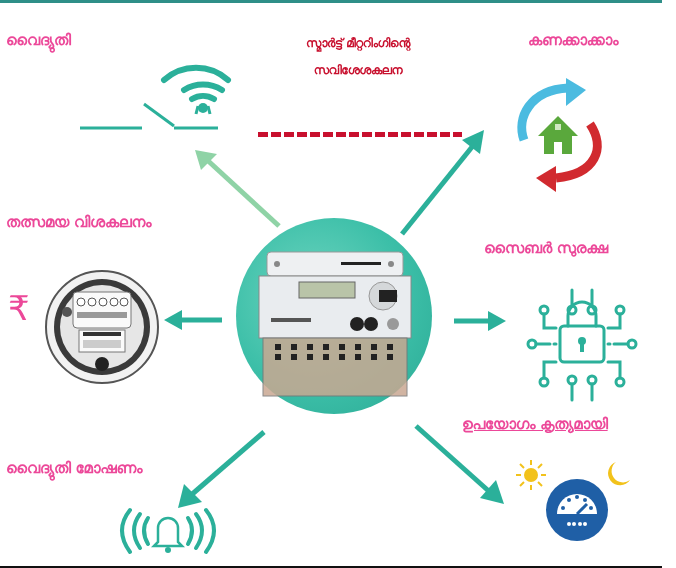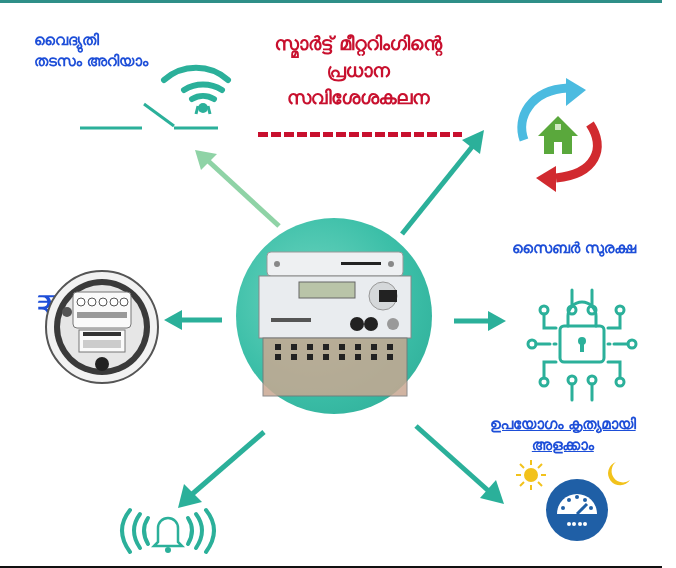--- a/index.html
+++ b/index.html
@@ -1,79 +1,79 @@
 <!DOCTYPE html>
 <html><head>
 <meta charset="utf-8">
 <style>
   html, body { margin: 0; padding: 0; background: #ffffff; }
   body { width: 676px; height: 568px; position: relative; overflow: hidden;
          font-family: "DejaVu Sans", "Liberation Sans", sans-serif; }
   .top-rule { position: absolute; left: 0; top: 0; width: 662px; height: 3px; background: #2f8f88; }
   .bottom-rule { position: absolute; left: 0; top: 566px; width: 662px; height: 2px; background: #111; }
-  .label { position: absolute; font-weight: bold; color: #1d4ed8; font-size: 15px; line-height: 21px; letter-spacing: -0.3px; margin-left: 28px; }
+  .label { position: absolute; font-weight: bold; color: #ec4899; font-size: 15px; line-height: 21px; letter-spacing: -0.3px; }
   .title { position: absolute; left: 246px; top: 30px; width: 224px; text-align: center; color: #c8102e;
-           font-weight: bold; font-size: 19px; line-height: 27px; letter-spacing: -0.5px; }
+           font-weight: bold; font-size: 12px; line-height: 27px; letter-spacing: -0.5px; }
   .title-dash { position: absolute; left: 258px; top: 132px; width: 204px; height: 5px;
     background: repeating-linear-gradient(90deg, #c8102e 0 10px, transparent 10px 13px); }
   svg { position: absolute; overflow: visible; }
   .center-circle { position: absolute; left: 236px; top: 218px; width: 196px; height: 196px; border-radius: 50%;
     background: radial-gradient(circle at 40% 40%, #6fd5c0 0%, #3cbfa8 55%, #2aa893 100%); }
   .meter { position: absolute; left: 259px; top: 252px; width: 152px; height: 148px; }
 </style>
 </head>
 <body>
 
 <div class="top-rule"></div>
 
 <div class="title">
   <div>സ്മാർട്ട് മീറ്ററിംഗിന്റെ</div>
-  <div>പ്രധാന</div>
   <div>സവിശേശകലന</div>
 </div>
 <div class="title-dash"></div>
 
 <div class="label" style="left:6px; top:30px;">
   <div>വൈദ്യുതി</div>
-  <div>തടസം അറിയാം</div>
 </div>
 <svg style="left:78px; top:58px;" width="150" height="80" viewBox="0 0 150 80">
   <g fill="none" stroke="#2bb09a" stroke-linecap="round">
     <path d="M100 22 A48 48 0 0 1 164 22" stroke-width="6" transform="translate(-14,0)"></path>
     <path d="M106 32 A36 36 0 0 1 144 32" stroke-width="6"></path>
     <path d="M114 41 A22 22 0 0 1 136 41" stroke-width="6"></path>
   </g>
   <circle cx="125" cy="50" r="5" fill="#2bb09a"></circle>
   <path d="M120 48 L118 56 M130 48 L132 56" stroke="#2bb09a" stroke-width="3"></path>
   <line x1="2" y1="70" x2="64" y2="70" stroke="#2bb09a" stroke-width="3"></line>
   <line x1="66" y1="46" x2="96" y2="68" stroke="#2bb09a" stroke-width="3"></line>
   <line x1="96" y1="70" x2="140" y2="70" stroke="#2bb09a" stroke-width="3"></line>
 </svg>
 <svg style="left:195px; top:150px;" width="90" height="80" viewBox="0 0 90 80">
   <line x1="84" y1="76" x2="10" y2="8" stroke="#8fd3a6" stroke-width="5"></line>
   <polygon points="0,0 22,4 6,20" fill="#8fd3a6"></polygon>
 </svg>
 
 <div class="label" style="left:528px; top:30px; text-align:center;">
+  <div>കണക്കാക്കാം</div>
 </div>
 <svg style="left:508px; top:78px;" width="100" height="115" viewBox="0 0 100 115">
   <path d="M16 62 C8 40 22 12 60 10" fill="none" stroke="#4bbbe0" stroke-width="9"></path>
   <polygon points="58,0 78,12 58,28" fill="#4bbbe0"></polygon>
   <path d="M82 46 C98 70 88 96 48 100" fill="none" stroke="#d12a2f" stroke-width="9"></path>
   <polygon points="48,88 28,100 48,114" fill="#d12a2f"></polygon>
   <polygon points="50,38 30,58 36,58 36,76 64,76 64,58 70,58" fill="#5aa83c"></polygon>
   <rect x="46" y="64" width="8" height="12" fill="#fff"></rect>
   <rect x="47" y="46" width="6" height="6" fill="#cfe8c1"></rect>
 </svg>
 <svg style="left:398px; top:130px;" width="90" height="110" viewBox="0 0 90 110">
   <line x1="4" y1="104" x2="78" y2="12" stroke="#2bb09a" stroke-width="5"></line>
   <polygon points="86,0 82,24 64,10" fill="#2bb09a"></polygon>
 </svg>
 
 <div class="label" style="left:6px; top:212px;">
+  <div>തത്സമയ വിശകലനം</div>
 </div>
 <div class="label" style="left:8px; top:288px; font-size:34px; line-height:40px; font-weight:normal;">₹</div>
 <svg style="left:43px; top:268px;" width="118" height="118" viewBox="0 0 118 118">
   <circle cx="59" cy="59" r="56" fill="#f2f2f2" stroke="#555" stroke-width="2"></circle>
   <circle cx="59" cy="59" r="48" fill="#3a3a3a"></circle>
   <circle cx="59" cy="59" r="42" fill="#e6e6e6"></circle>
   <rect x="30" y="24" width="58" height="36" rx="4" fill="#fafafa" stroke="#777"></rect>
   <g fill="#fff" stroke="#555">
       <circle cx="38" cy="34" r="4"></circle>
       <circle cx="49" cy="34" r="4"></circle>
@@ -160,41 +160,41 @@
     <circle cx="46" cy="92" r="4"></circle>
       <line x1="46" y1="96" x2="46" y2="112"></line>
     <circle cx="66" cy="92" r="4"></circle>
       <line x1="66" y1="96" x2="66" y2="112"></line>
   </g>
   <circle cx="56" cy="53" r="4" fill="#2bb09a"></circle>
   <rect x="54" y="54" width="4" height="10" fill="#2bb09a"></rect>
 </svg>
 
 <div class="label" style="left:6px; top:458px;">
+  <div>വൈദ്യുതി മോഷണം</div>
 </div>
 <svg style="left:176px; top:430px;" width="90" height="80" viewBox="0 0 90 80">
   <line x1="88" y1="2" x2="14" y2="66" stroke="#2bb09a" stroke-width="5"></line>
   <polygon points="2,78 8,54 26,72" fill="#2bb09a"></polygon>
 </svg>
 <svg style="left:118px; top:506px;" width="100" height="50" viewBox="0 0 100 50">
   <g fill="none" stroke="#2bb09a" stroke-width="4" stroke-linecap="round">
     <path d="M12 4 Q-4 24 12 46"></path>
       <path d="M22 8 Q10 24 22 42"></path>
       <path d="M30 12 Q22 24 30 38"></path>
     <path d="M88 4 Q104 24 88 46"></path>
       <path d="M78 8 Q90 24 78 42"></path>
       <path d="M70 12 Q78 24 70 38"></path>
   </g>
   <path d="M40 36 V22 A10 10 0 0 1 60 22 V36 L64 40 H36 Z" fill="none" stroke="#2bb09a" stroke-width="2.5"></path>
   <circle cx="50" cy="44" r="3" fill="#2bb09a"></circle>
 </svg>
 
 <div class="label" style="left:462px; top:414px; text-align:center;text-decoration:underline;">
   <div>ഉപയോഗം കൃത്യമായി</div>
-  <div>അളക്കാം</div>
 </div>
 <svg style="left:414px; top:424px;" width="92" height="82" viewBox="0 0 92 82">
   <line x1="2" y1="2" x2="78" y2="70" stroke="#2bb09a" stroke-width="5"></line>
   <polygon points="90,80 66,74 82,56" fill="#2bb09a"></polygon>
 </svg>
 <svg style="left:516px; top:460px;" width="30" height="30" viewBox="0 0 30 30">
   <circle cx="15" cy="15" r="7" fill="#f2c21b"></circle>
   <g stroke="#f2c21b" stroke-width="2">
     <line x1="15" y1="0" x2="15" y2="5"></line>
       <line x1="15" y1="25" x2="15" y2="30"></line>

